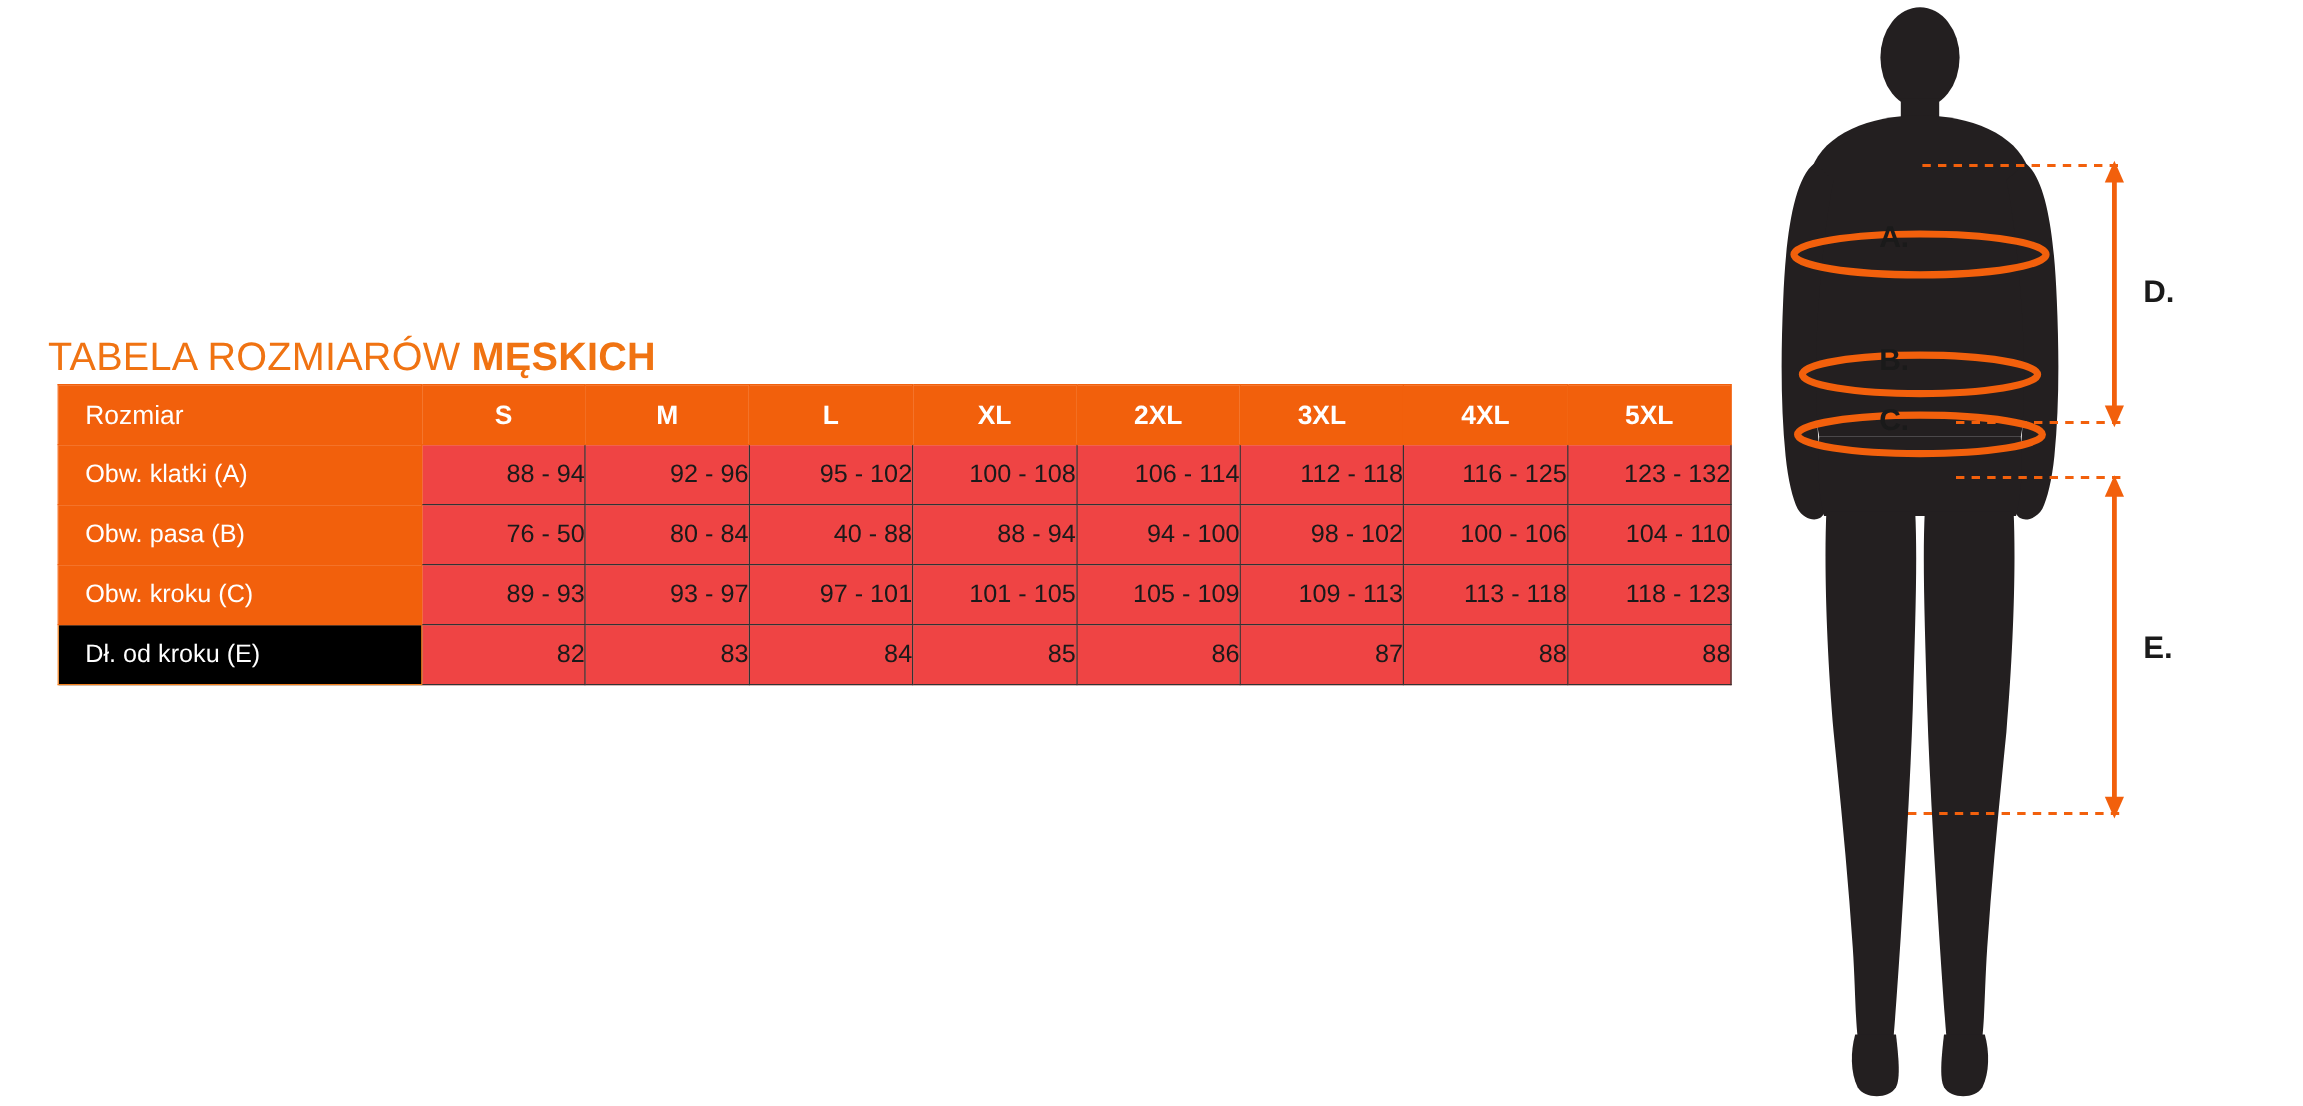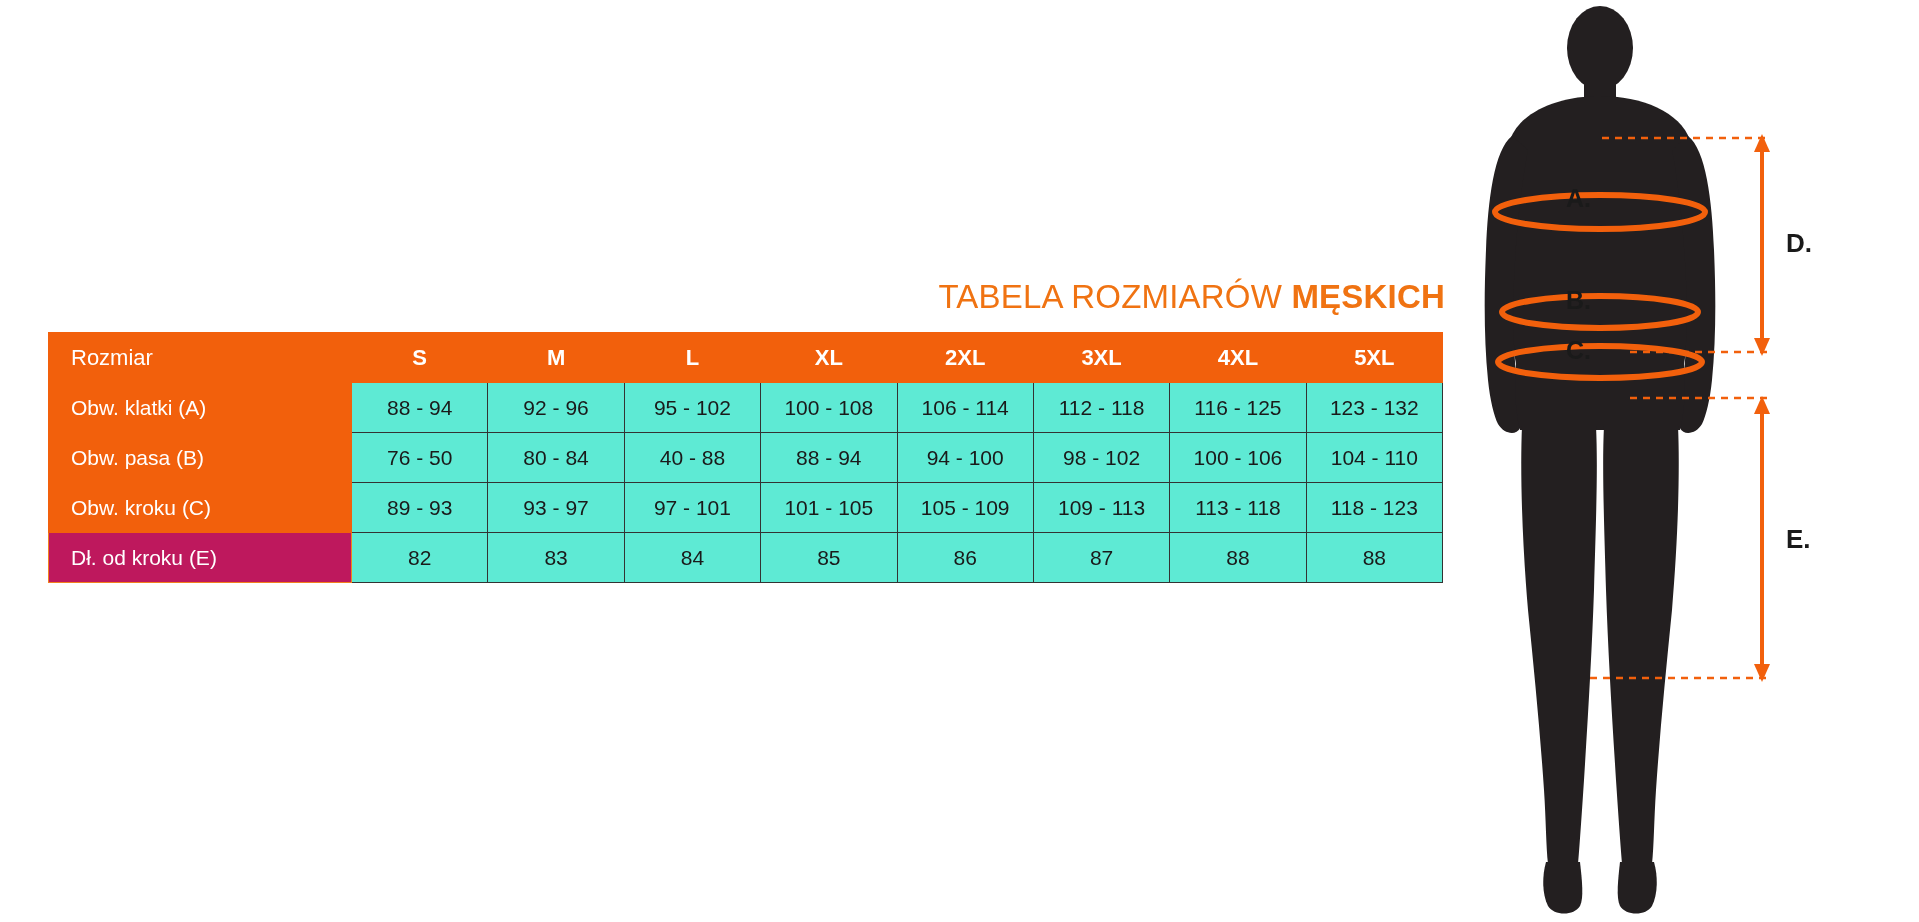--- a/index.html
+++ b/index.html
@@ -14,36 +14,35 @@
     font-family: "Liberation Sans", sans-serif;
     overflow: hidden;
   }
 
   
   #title {
     position: absolute;
     left: 40px;
     top: 278px;
     width: 1405px;
-    text-align: right;
     font-size: 33px;
     color: #f07312;
     letter-spacing: 0.2px;
     white-space: nowrap;
   }
   #title .bold {
     font-weight: bold;
     color: #f07312;
   }
 
   
   #size-table {
     position: absolute;
     left: 48px;
-    top: 332px;
+    top: 320px;
     border-collapse: collapse;
     width: 1395px;
     table-layout: fixed;
   }
   #size-table td, #size-table th {
     border: 1px solid #333333;
     height: 49px;
     text-align: center;
     vertical-align: middle;
     font-size: 21px;
@@ -66,24 +65,25 @@
   }
   #size-table thead th.sizehead {
     background: #f2600c;
     color: #ffffff;
     font-weight: bold;
     font-size: 22px;
     border-color: #f2600c;
     border-left: 1px solid #ffffff;
   }
   #size-table tbody td.val {
-    background: #5eead4;
+    background: #ef4444;
+    text-align: right;
   }
   #size-table tbody tr:last-child .rowlabel {
-    background: #be185d;
+    background: #000000;
     border-color: #f2811e;
   }
 
   
   #figure-area {
     position: absolute;
     left: 1480px;
     top: 0px;
     width: 439px;
     height: 922px;

